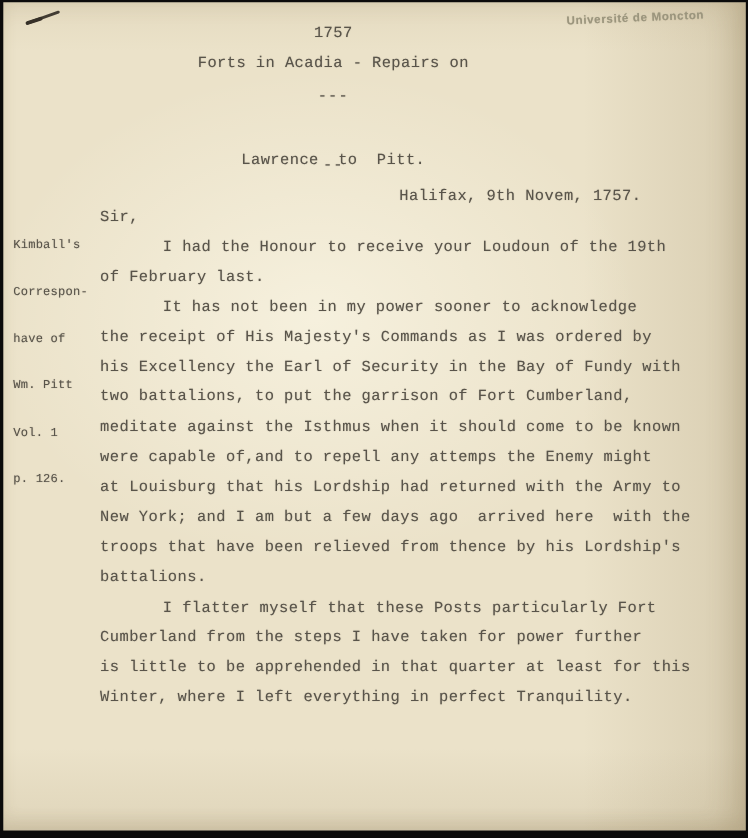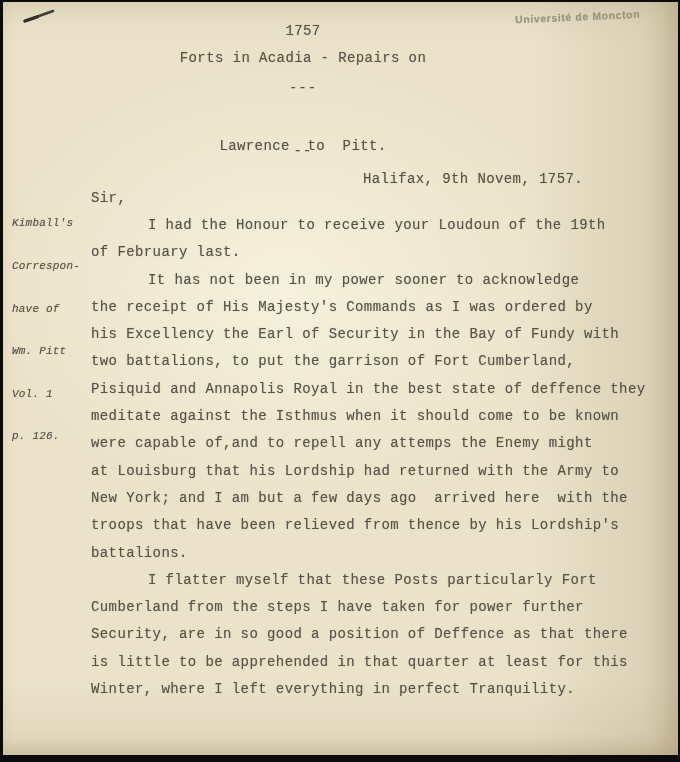--- a/index.html
+++ b/index.html
@@ -63,21 +63,21 @@
   .margin-note {
     position: absolute;
     top: 186px;
     left: 9px;
     font-size: 11px;
     line-height: 14.2px;
     letter-spacing: 0.2px;
     white-space: pre;
     text-shadow: 0 0 1px rgba(89,84,74,0.45);
   }
-  .margin-note div { white-space: pre; font-style: italic; }
+  .margin-note div { white-space: pre; }
   .body-lines {
     position: absolute;
     top: 215px;
     left: 88px;
     width: 575px;
   }
   .body-lines .line {
     height: 27.3px;
     font-size: 14px;
     letter-spacing: 0.4px;
@@ -124,27 +124,25 @@
 
   <div class="type salutation">Sir,</div>
 
   <div class="body-lines">
     <div class="line indent">I had the Honour to receive your Loudoun of the 19th</div>
     <div class="line">of February last.</div>
     <div class="line indent">It has not been in my power sooner to acknowledge</div>
     <div class="line">the receipt of His Majesty's Commands as I was ordered by</div>
     <div class="line">his Excellency the Earl of Security in the Bay of Fundy with</div>
     <div class="line">two battalions, to put the garrison of Fort Cumberland,</div>
-    <div class="line">Pisiquid and Annapolis Royal in the best state of deffence they</div>
     <div class="line">meditate against the Isthmus when it should come to be known</div>
     <div class="line">were capable of,and to repell any attemps the Enemy might</div>
     <div class="line">at Louisburg that his Lordship had returned with the Army to</div>
     <div class="line">New York; and I am but a few days ago  arrived here  with the</div>
     <div class="line">troops that have been relieved from thence by his Lordship's</div>
     <div class="line">battalions.</div>
     <div class="line indent">I flatter myself that these Posts particularly Fort</div>
     <div class="line">Cumberland from the steps I have taken for power further</div>
-    <div class="line">Security, are in so good a position of Deffence as that there</div>
     <div class="line">is little to be apprehended in that quarter at least for this</div>
     <div class="line">Winter, where I left everything in perfect Tranquility.</div>
   </div>
 
 </div>
 
 </body></html>

